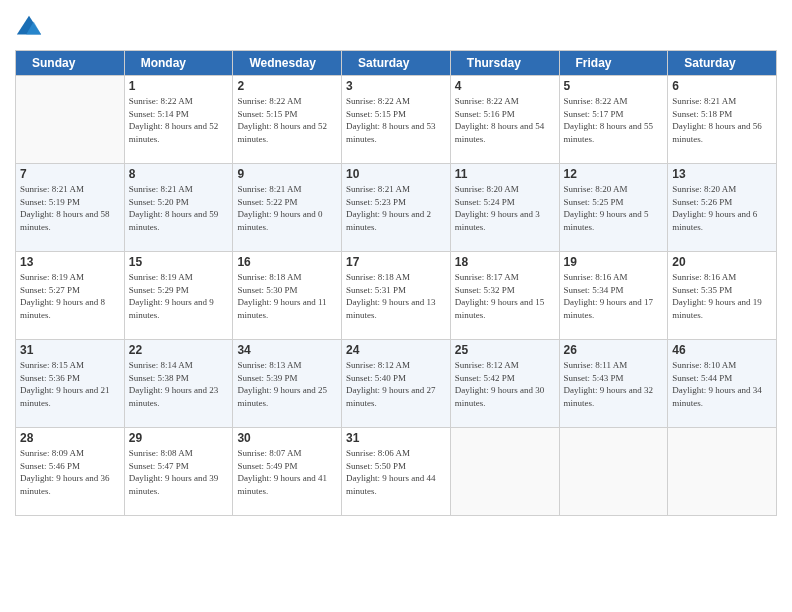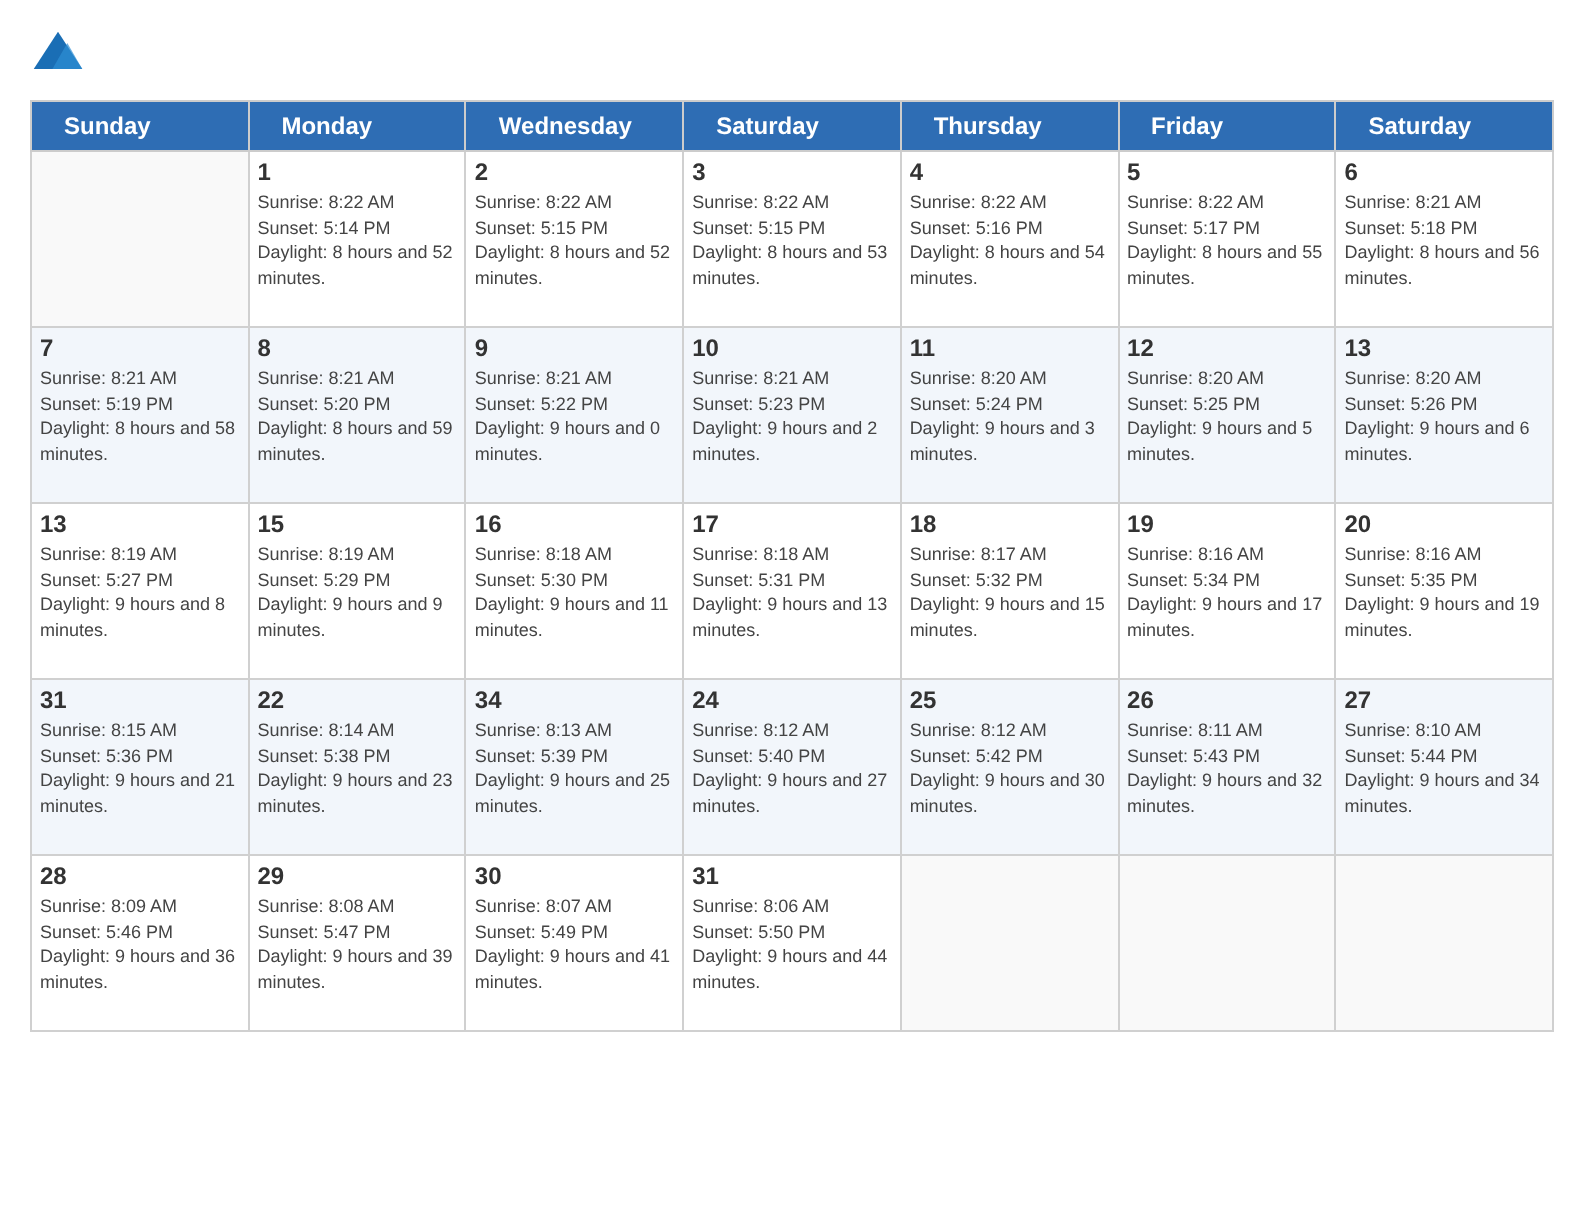--- a/index.html
+++ b/index.html
@@ -85,20 +85,21 @@
       font-size: 12px;
       font-weight: bold;
       color: #333;
       display: block;
       margin-bottom: 2px;
     }
     .day-info {
       font-size: 9px;
       line-height: 1.4;
       color: #444;
+      font-family: Liberation Serif, serif;
     }
     .empty-cell {
       background: #f9f9f9;
     }
     .row-alt {
       background: #f2f6fb;
     }
   </style>
 </head>
 <body>
@@ -240,21 +241,21 @@
           </td>
           <td>
             <span class="day-number">25</span>
             <div class="day-info">Sunrise: 8:12 AM<br>Sunset: 5:42 PM<br>Daylight: 9 hours and 30 minutes.</div>
           </td>
           <td>
             <span class="day-number">26</span>
             <div class="day-info">Sunrise: 8:11 AM<br>Sunset: 5:43 PM<br>Daylight: 9 hours and 32 minutes.</div>
           </td>
           <td>
-            <span class="day-number">27</span>
+            <span class="day-number">46</span>
             <div class="day-info">Sunrise: 8:10 AM<br>Sunset: 5:44 PM<br>Daylight: 9 hours and 34 minutes.</div>
           </td>
         </tr>
         <tr>
           <td>
             <span class="day-number">28</span>
             <div class="day-info">Sunrise: 8:09 AM<br>Sunset: 5:46 PM<br>Daylight: 9 hours and 36 minutes.</div>
           </td>
           <td>
             <span class="day-number">29</span>

